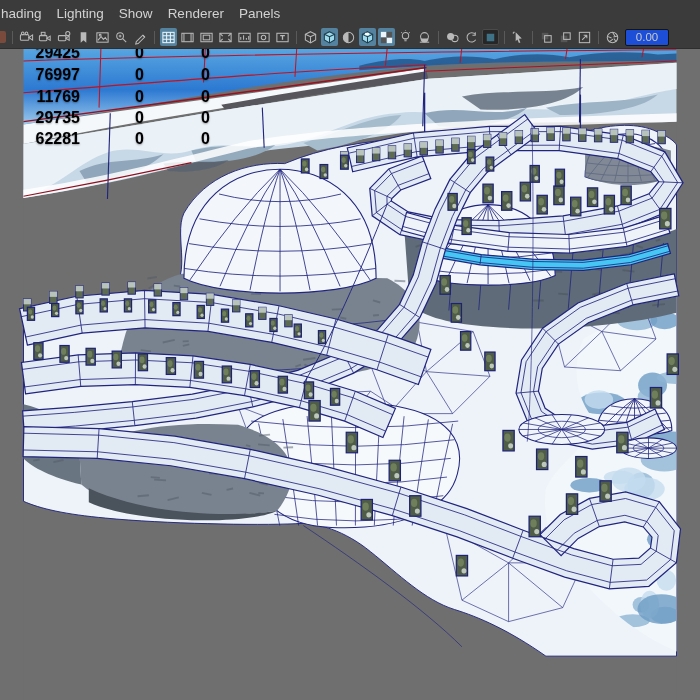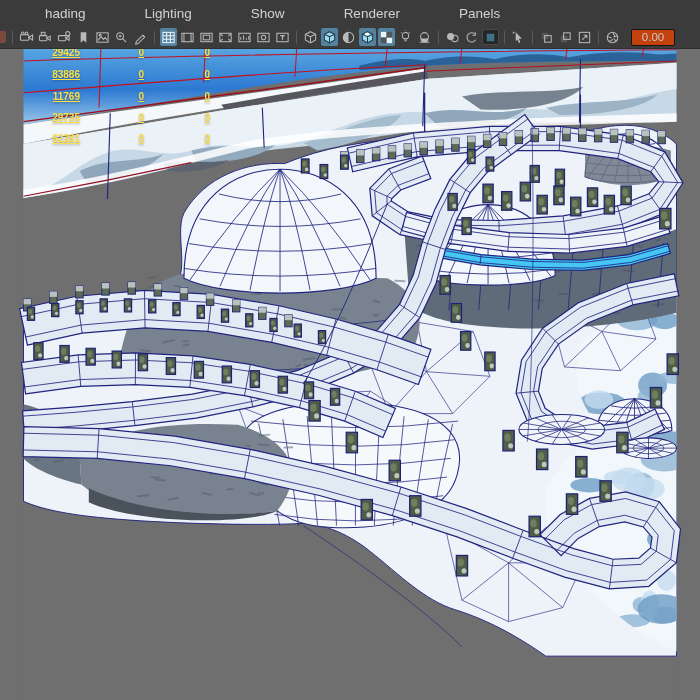--- a/index.html
+++ b/index.html
@@ -1,41 +1,41 @@
 <!DOCTYPE html>
 <html><head>
 <meta charset="utf-8">
 <style>
   html,body{margin:0;padding:0;background:#222;}
   .stage{position:relative;width:700px;height:700px;overflow:hidden;
          font-family:"Liberation Sans",sans-serif;background:#6f6f6f;}
   
   .menubar{position:absolute;left:0;top:0;width:700px;height:26px;background:#3b3b3b;
            display:flex;align-items:center;z-index:5;}
-  .menubar span{font-size:13.5px;color:#d2d2d2;margin-right:15px;white-space:nowrap;cursor:default;padding-left:44px;}
+  .menubar span{font-size:13.5px;color:#d2d2d2;margin-right:15px;white-space:nowrap;cursor:default;}
   .menubar span:first-child{margin-left:1px;}
   
   .toolbar{position:absolute;left:0;top:26px;width:700px;height:22px;background:#3b3b3b;
            border-bottom:1px solid #2e2e2e;display:flex;align-items:center;z-index:5;overflow:hidden;}
   .tb-btn{width:17px;height:18px;display:flex;align-items:center;justify-content:center;
           color:#b9b9b9;border-radius:2px;flex:0 0 auto;margin:0 1px;}
   .tb-btn svg{width:15px;height:15px;display:block;}
   .tb-btn.active{background:#54829f;color:#eaf4fa;}
   .tb-btn.darkbox{background:#262626;border:1px solid #4a4a4a;width:15px;height:14px;}
   .tb-sep{width:1px;height:13px;background:#5a5a5a;margin:0 4px;flex:0 0 auto;}
-  .tb-field{margin-left:9px;background:#c2410c;border:1px solid #141414;border-radius:2px;
+  .tb-field{margin-left:3px;background:#1d4ed8;border:1px solid #141414;border-radius:2px;
             color:#c8c8c8;font-size:11.5px;padding:1px 6px 2px 6px;min-width:30px;text-align:center;flex:0 0 auto;}
   .tb-clip{width:6px;height:12px;background:#7a4a3c;border-radius:0 2px 2px 0;flex:0 0 auto;margin-right:2px;}
   
   .viewport{position:absolute;left:0;top:47px;width:700px;height:653px;z-index:1;}
   .viewport svg{display:block;}
   
   .hud{position:absolute;left:0;top:0;width:700px;height:700px;z-index:3;pointer-events:none;}
-  .hud div{position:absolute;color:#fde047;font-size:10px;font-weight:700;
-           text-shadow:0 1px 2px rgba(0,0,0,.35);line-height:14px;text-decoration:underline;}
+  .hud div{position:absolute;color:#000000;font-size:16px;font-weight:700;
+           text-shadow:0 1px 2px rgba(0,0,0,.35);line-height:14px;}
   .hud .c1{left:0;width:80px;text-align:right;}
   .hud .c2{left:118px;width:26px;text-align:right;}
   .hud .c3{left:184px;width:26px;text-align:right;}
 </style>
 </head>
 <body>
 
 <div class="stage">
 
   <div class="menubar">
@@ -914,21 +914,21 @@
         <path d="M390,215 C360,290 330,360 300,408" fill="none" stroke="#20247e" stroke-width="1"></path>
         <path d="M545,130 C548,250 545,420 540,470" fill="none" stroke="#20247e" stroke-width="1" opacity="0.7"></path>
         <path d="M300,560 C360,600 430,650 470,690" fill="none" stroke="#20247e" stroke-width="1" opacity="0.7"></path>
       </svg>
   </div>
 
   <div class="hud">
     <div class="c1" style="top:46px">29425</div>
     <div class="c2" style="top:46px">0</div>
     <div class="c3" style="top:46px">0</div>
-    <div class="c1" style="top:68px">83886</div>
+    <div class="c1" style="top:68px">76997</div>
     <div class="c2" style="top:68px">0</div>
     <div class="c3" style="top:68px">0</div>
     <div class="c1" style="top:90px">11769</div>
     <div class="c2" style="top:90px">0</div>
     <div class="c3" style="top:90px">0</div>
     <div class="c1" style="top:111px">29735</div>
     <div class="c2" style="top:111px">0</div>
     <div class="c3" style="top:111px">0</div>
     <div class="c1" style="top:132px">62281</div>
     <div class="c2" style="top:132px">0</div>

